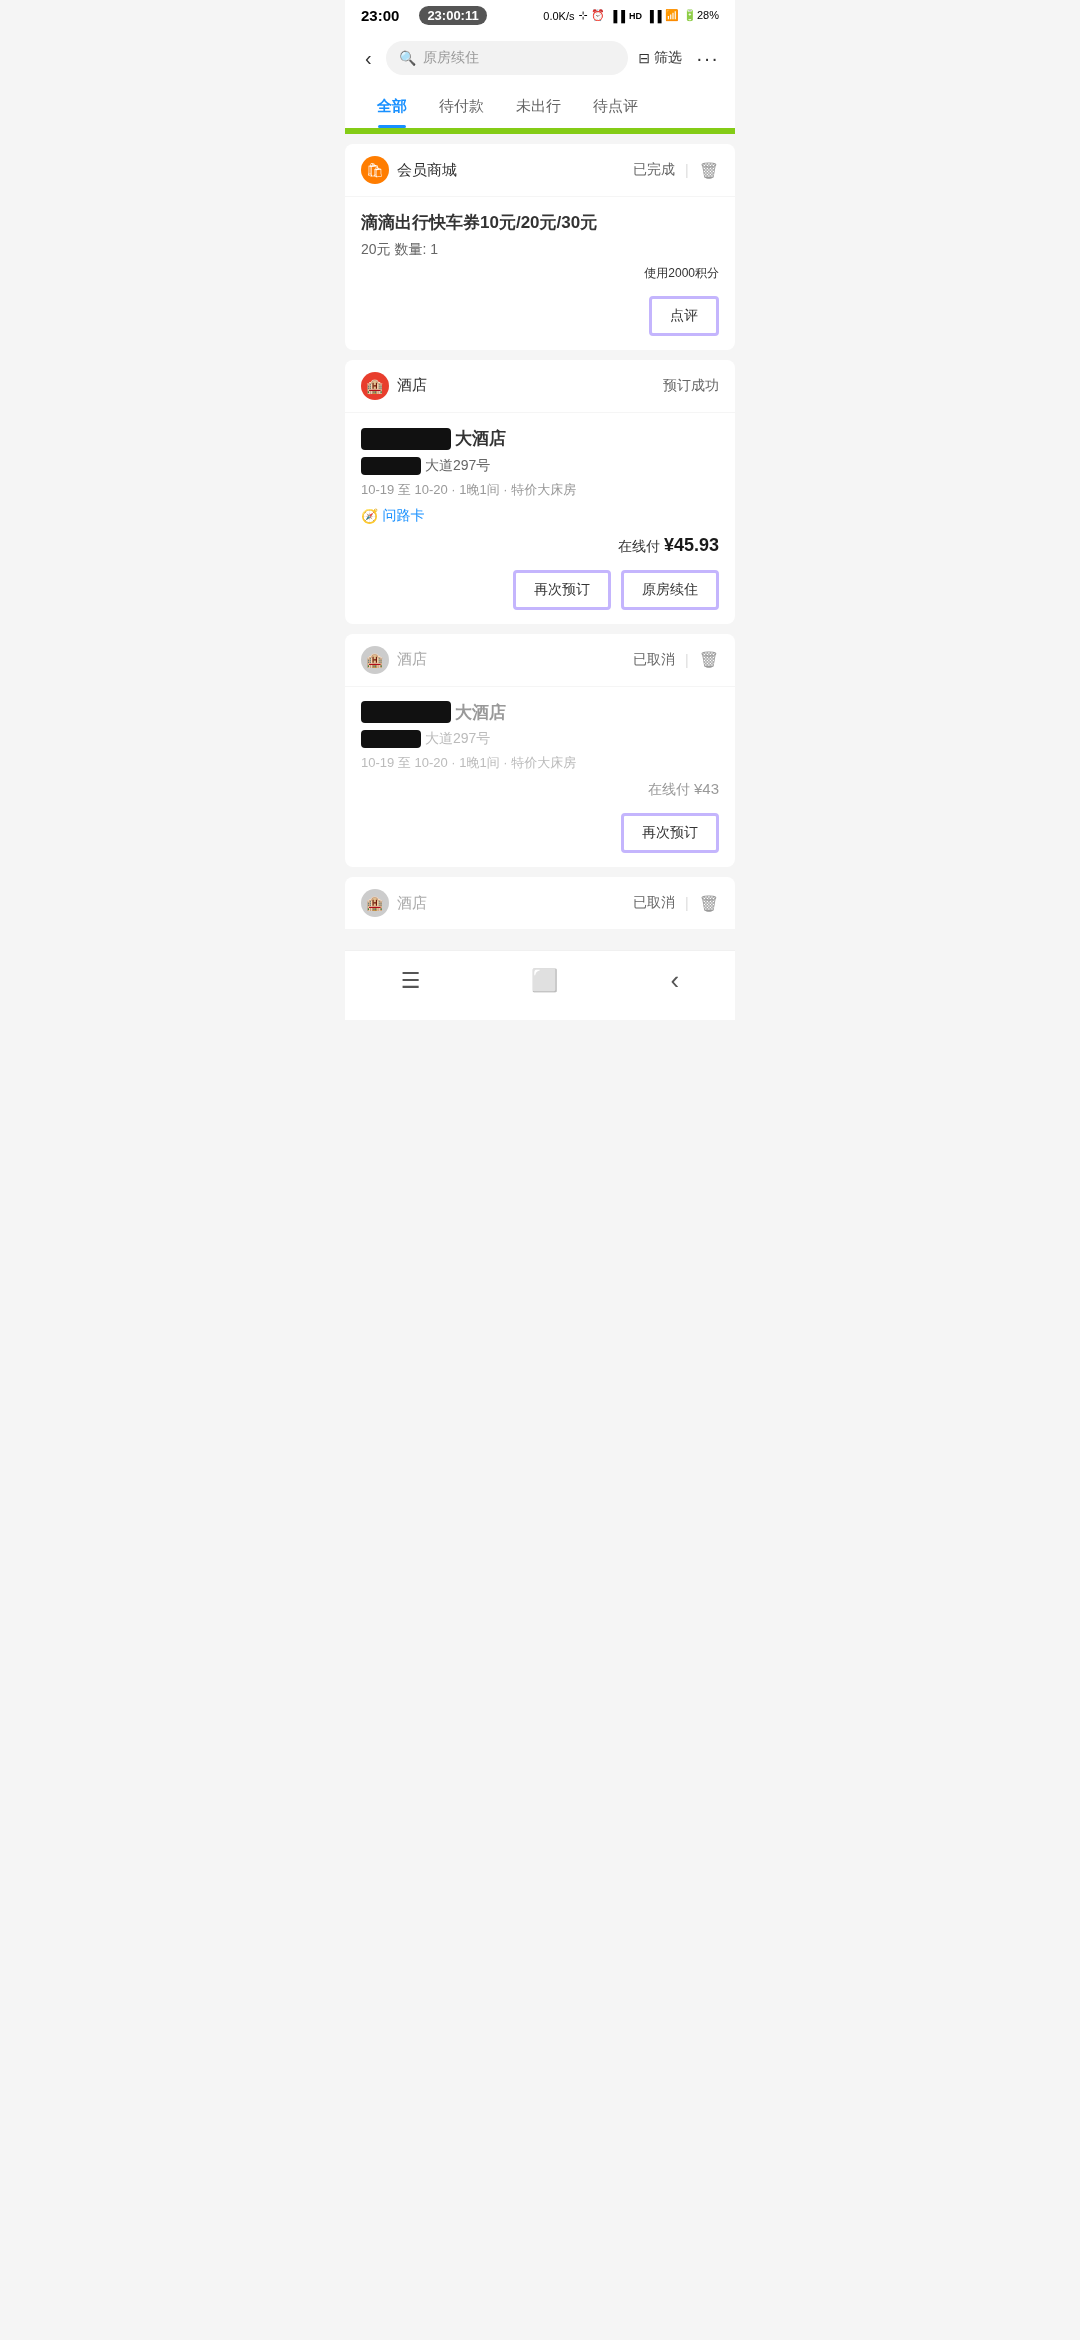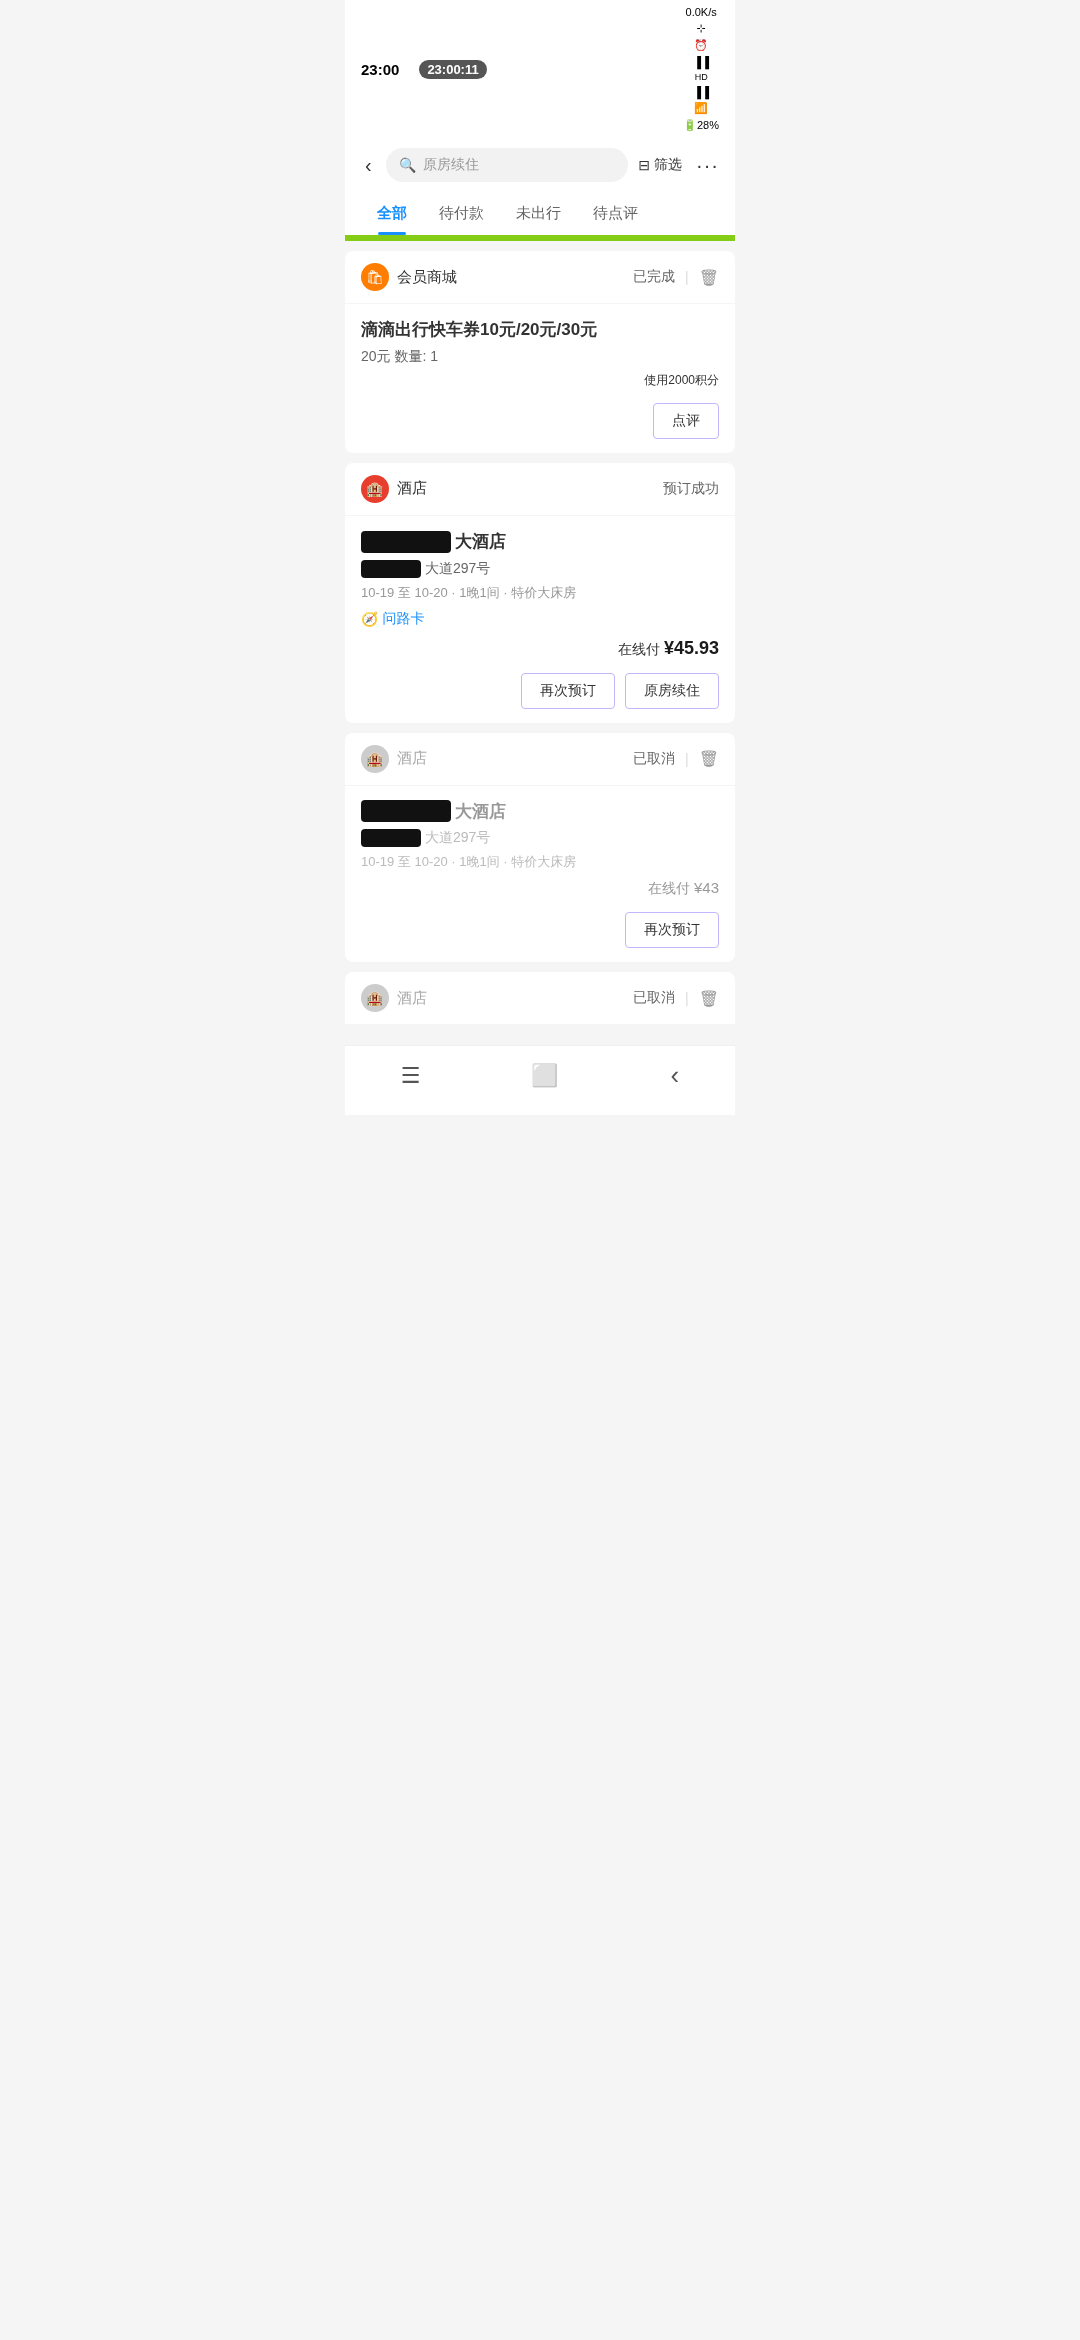--- a/index.html
+++ b/index.html
@@ -17,21 +17,21 @@
     .status-bar {
       background: #fff;
       padding: 6px 16px;
       display: flex;
       justify-content: space-between;
       align-items: center;
       font-size: 12px;
       font-weight: 500;
     }
     .status-bar .time { font-size: 15px; font-weight: 600; }
-    .status-bar .icons { display: flex; align-items: center; gap: 4px; font-size: 11px; flex-direction: column; }
+    .status-bar .icons { display: flex; align-items: center; gap: 4px; font-size: 11px; }
     .status-pill {
       background: #555;
       color: #fff;
       border-radius: 12px;
       padding: 2px 8px;
       font-size: 13px;
       font-weight: 600;
     }
 
     
@@ -207,21 +207,21 @@
       display: flex;
       justify-content: flex-end;
       gap: 10px;
       padding-top: 4px;
     }
     .btn {
       padding: 8px 18px;
       border-radius: 4px;
       font-size: 14px;
       cursor: pointer;
-      border: 1px solid #c4b5fd;
+      border: 3px solid #c4b5fd;
       background: #fff;
       color: #333;
     }
 
     
     .nav-link {
       display: flex;
       align-items: center;
       gap: 4px;
       color: #1890ff;
@@ -269,21 +269,21 @@
 <div class="status-bar">
   <div style="display:flex;align-items:center;gap:20px;">
     <span class="time">23:00</span>
     <span class="status-pill">23:00:11</span>
   </div>
   <div class="icons">
     <span>0.0K/s</span>
     <span>⊹</span>
     <span>⏰</span>
     <span>▐▐</span>
-    <span style="font-size:9px;font-weight:400;">HD</span>
+    <span style="font-size:9px;font-weight:700;">HD</span>
     <span>▐▐</span>
     <span>📶</span>
     <span>🔋28%</span>
   </div>
 </div>
 
 <div class="header">
   <div class="back-btn">‹</div>
   <div class="search-bar">
     <span class="search-icon-wrap">🔍</span>

